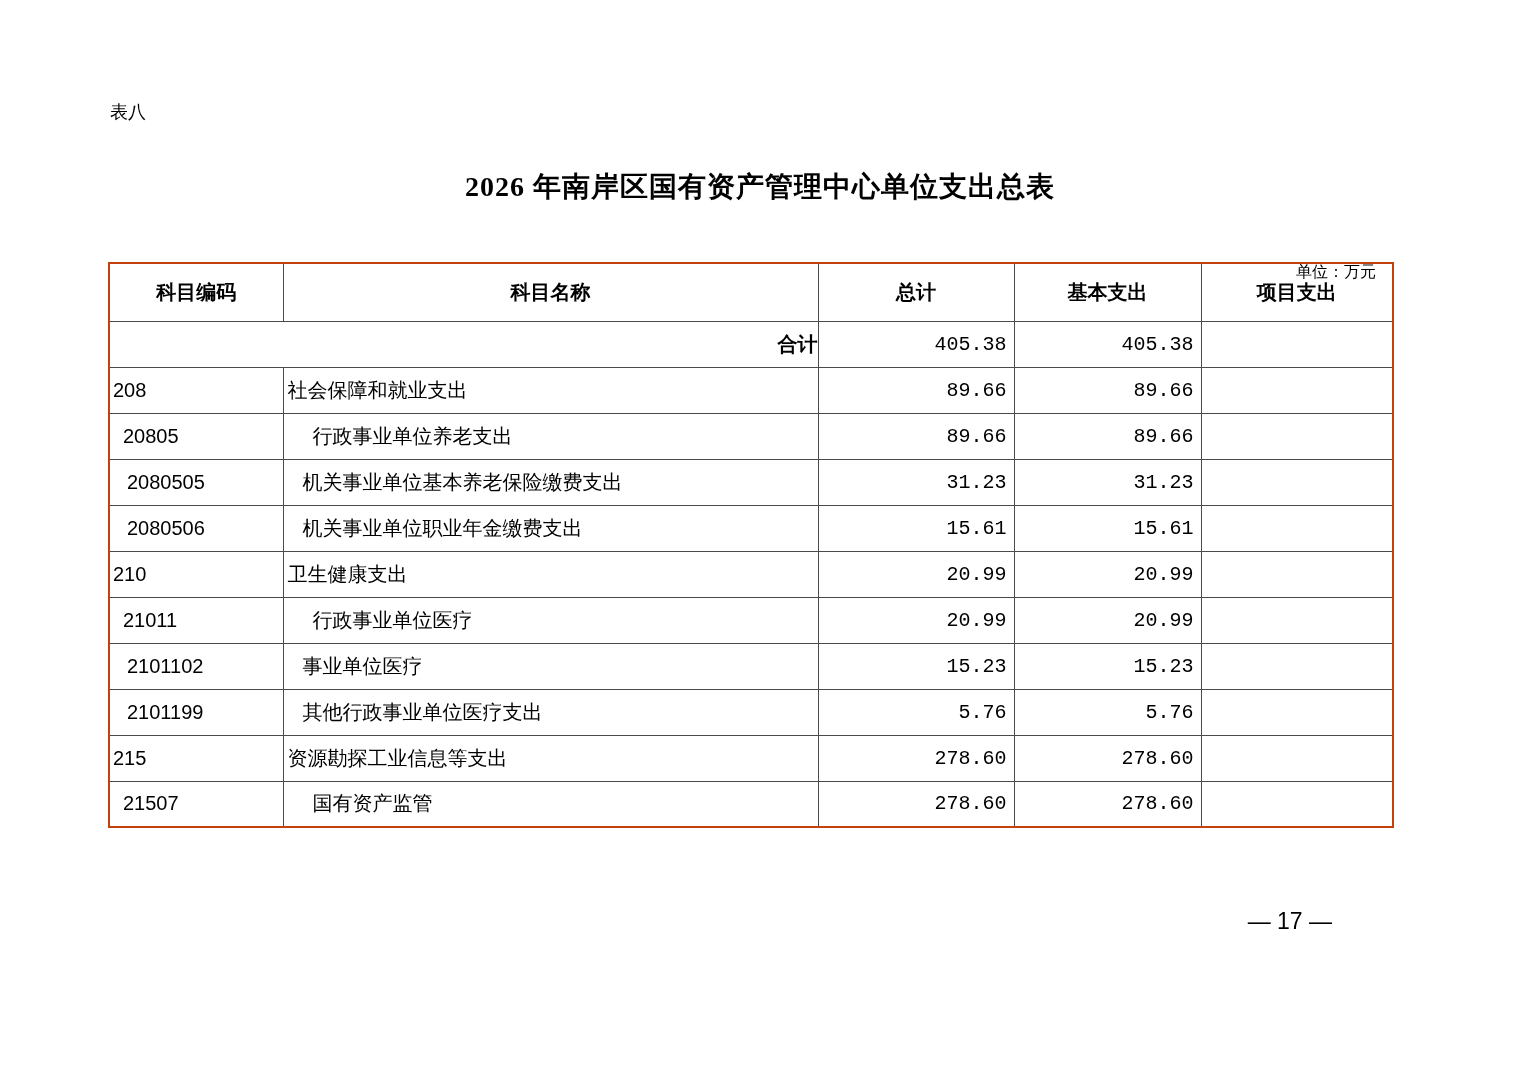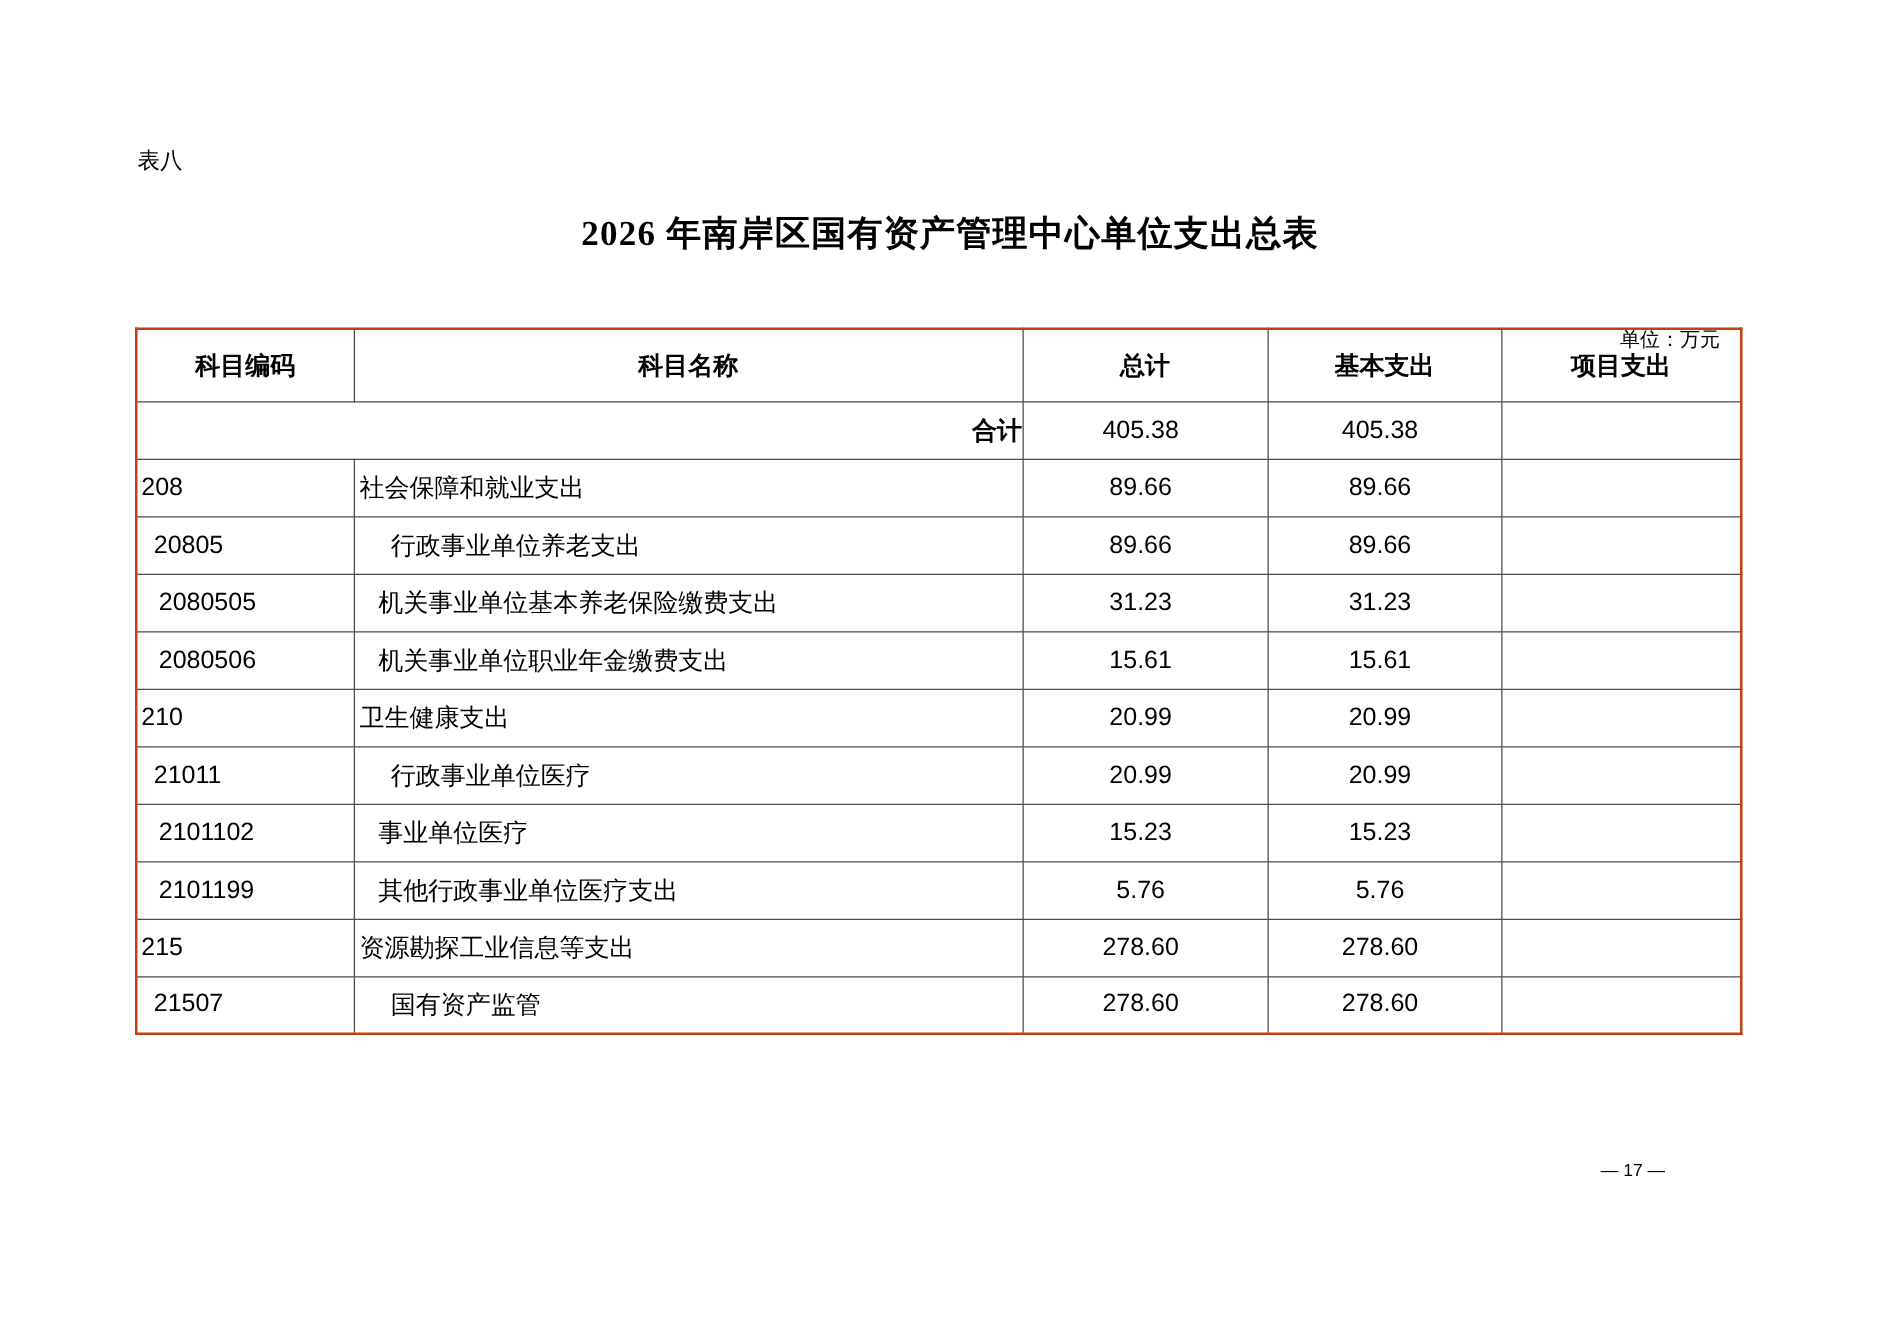--- a/index.html
+++ b/index.html
@@ -9,21 +9,21 @@
     height: 1074px;
     position: relative;
     font-family: "Liberation Sans", sans-serif;
     color: #000000;
     overflow: hidden;
   }
 
   .table-label {
     position: absolute;
     left: 110px;
-    top: 116px;
+    top: 100px;
     font-size: 18px;
     font-family: Liberation Serif, serif;
   }
 
   .doc-title {
     position: absolute;
     left: 0;
     top: 168px;
     width: 100%;
     text-align: center;
@@ -72,42 +72,41 @@
   }
   td.code {
     padding-left: 3px;
     font-family: "Liberation Sans", sans-serif;
   }
   td.name {
     padding-left: 4px;
     font-family: "Liberation Serif", serif;
   }
   td.num {
-    text-align: center;
+    text-align: right;
     padding-right: 7px;
-    font-family: Liberation Sans, sans-serif;
+    font-family: Liberation Mono, monospace;
   }
   td.summary-label {
     text-align: right;
     font-weight: bold;
     font-size: 21px;
     font-family: "Liberation Sans", sans-serif;
   }
   tr.lvl2 td.code { padding-left: 13px; margin-top: 20px; }
   tr.lvl2 td.name { padding-left: 29px; }
   tr.lvl3 td.code { padding-left: 17px; }
   tr.lvl3 td.name { padding-left: 19px; }
 
   .page-number {
     position: absolute;
     top: 908px;
     right: 188px;
-    font-size: 14px;
-    font-family: "Liberation Sans", sans-serif;
-    margin-top: 20px;
+    font-size: 23px;
+    font-family: "Liberation Sans", sans-serif;
   }
 </style>
 </head>
 <body>
 
 <div class="table-label">表八</div>
 
 <h1 class="doc-title">2026 年南岸区国有资产管理中心单位支出总表</h1>
 
 <div class="unit-note">单位：万元</div>

